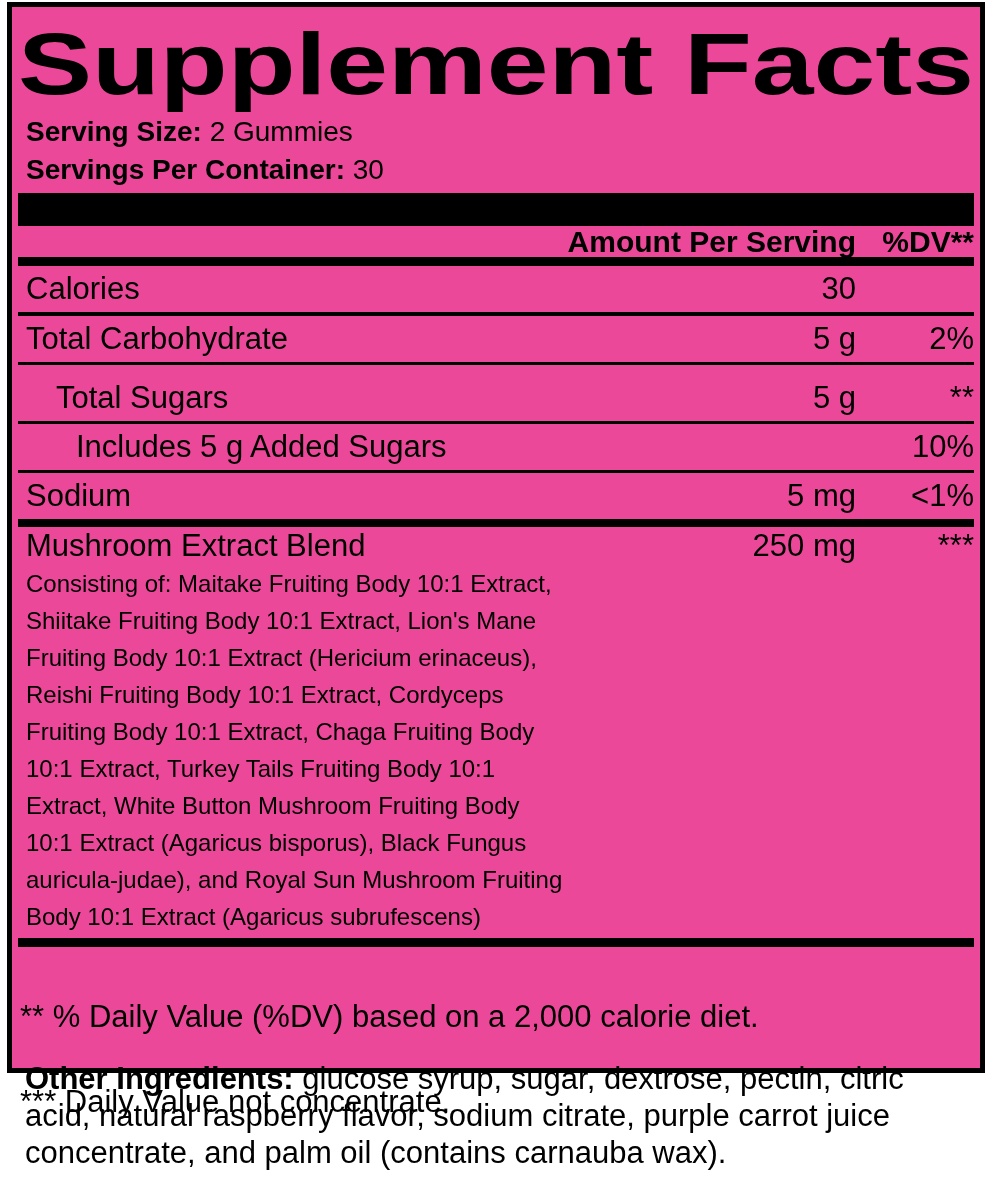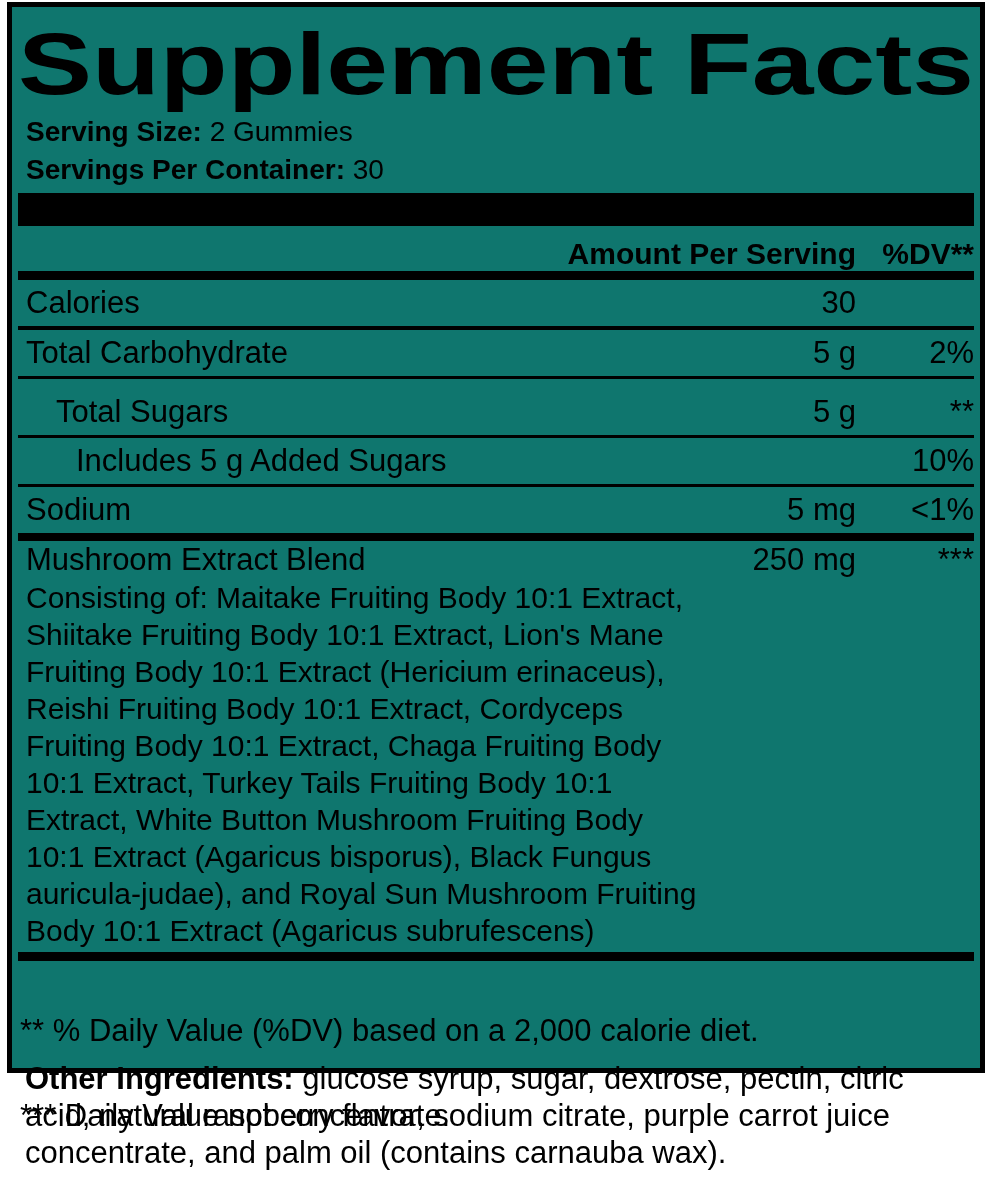--- a/index.html
+++ b/index.html
@@ -13,21 +13,21 @@
   }
   .b { font-weight: bold; }
 
   .panel {
     position: absolute;
     left: 7px; top: 2px;
     width: 978px; height: 1071px;
     box-sizing: border-box;
     border: 5px solid #000;
     padding: 8px 6px 0 6px;
-    background: #0f766e;
+    background: #ec4899;
   }
 
   .title-wrap { width: 100%; height: 98px; overflow: visible; }
   .title {
     display: inline-block;
     white-space: nowrap;
     font-size: 88px;
     font-weight: bold;
     line-height: 98px;
     letter-spacing: 0px;
@@ -42,23 +42,23 @@
   }
 
   .bar { width: 100%; background: #000; }
   .bar-xl  { height: 33px; margin-top: 4px; }
   .bar-md  { height: 9px; }
   .rule    { height: 3px; }
   .rule-md { height: 4px; }
   .bar-thick { height: 8px; }
 
   .hdr-row {
-    height: 45px;
+    height: 31px;
     display: flex;
-    align-items: flex-end;
+    align-items: center;
     justify-content: flex-end;
     font-size: 30px;
   }
   .hdr-row .dvcol { width: 118px; text-align: right; }
 
   .row {
     height: 46px;
     display: flex;
     align-items: center;
     font-size: 31px;
@@ -66,21 +66,21 @@
   }
   .row .lbl { flex: 0 0 auto; }
   .row .amt { flex: 1 1 auto; text-align: right; }
   .row .dv  { flex: 0 0 118px; width: 118px; text-align: right; }
   .row.indent1 { padding-left: 38px; margin-top: 10px; }
   .row.indent2 { padding-left: 58px; }
   #rows-container .row:last-child { height: 38px; }
 
   .desc { padding-left: 8px; }
   .desc .desc-line {
-    font-size: 30px;
+    font-size: 24px;
     line-height: 37px;
     white-space: nowrap;
   }
   .desc { margin-bottom: 3px; }
 
   .footnotes { padding-top: 4px; padding-left: 2px; }
   .footnote-line { font-size: 31px; line-height: 38px; white-space: nowrap; margin-top: 47px; }
 
   .other {
     position: absolute;

